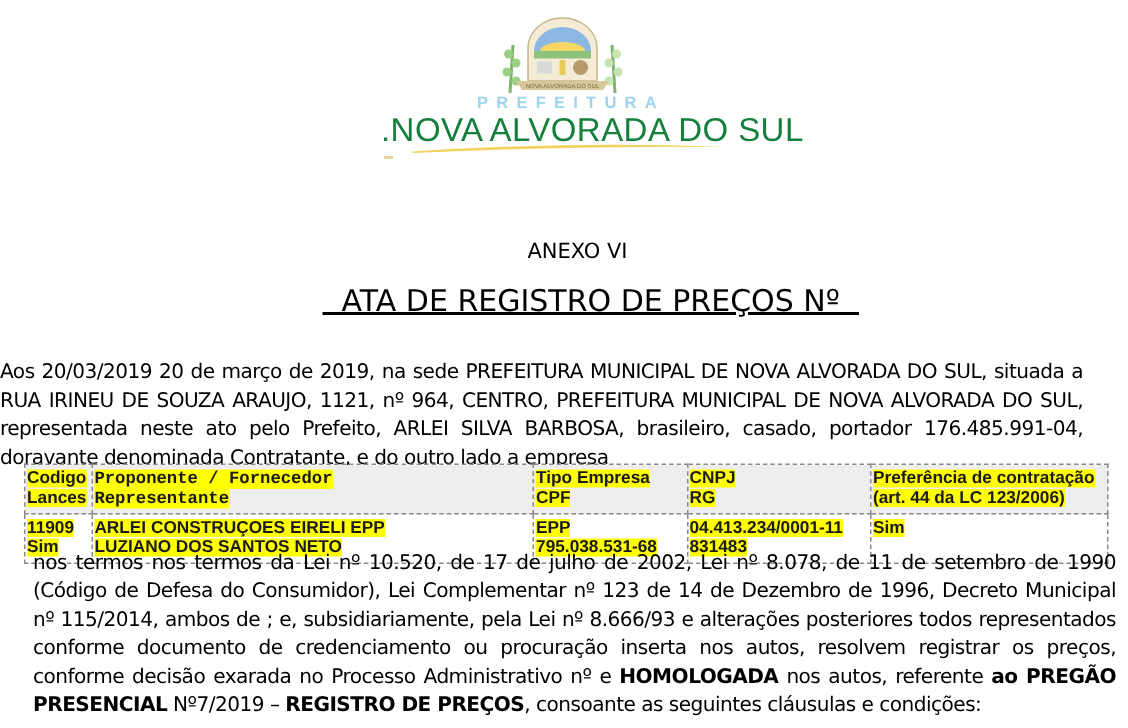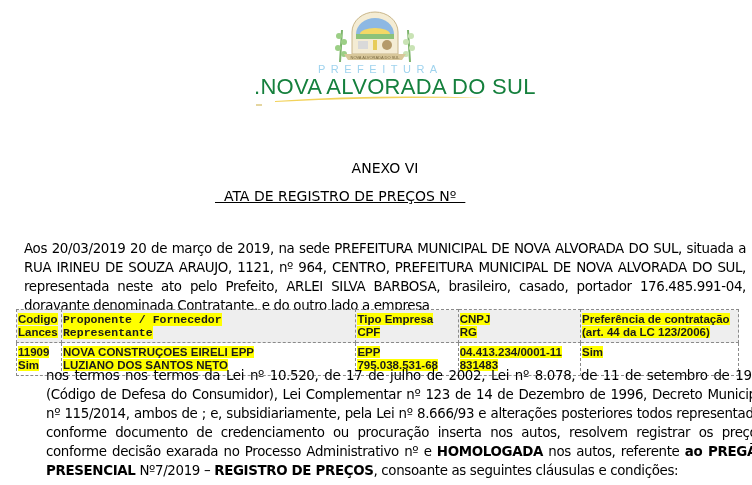--- a/index.html
+++ b/index.html
@@ -25,20 +25,21 @@
     }
     .prefeitura-label {
       position: absolute;
       left: 318px;
       top: 63px;
       width: 120px;
       font-family: "Liberation Sans", sans-serif;
       font-size: 11px;
       letter-spacing: 5.5px;
       color: #9fd3ee;
+      font-weight: bold;
     }
     .city-name {
       position: absolute;
       left: 254px;
       top: 74px;
       width: 250px;
       font-family: "Liberation Sans", sans-serif;
       font-size: 22px;
       color: #15803d;
       letter-spacing: 0.3px;
@@ -69,29 +70,29 @@
       text-align: center;
       font-size: 14px;
       padding-left: 18px;
       box-sizing: border-box;
     }
     .ata-title {
       position: absolute;
       left: 215px;
       top: 188px;
       width: 334px;
-      font-size: 14px;
+      font-size: 20px;
       white-space: pre;
       text-decoration: underline;
     }
 
     
     .para {
       position: absolute;
-      left: 24px;
+      left: 0;
       width: 722px;
       font-family: "DejaVu Sans", sans-serif;
       font-size: 13.4px;
       line-height: 19px;
       text-align: justify;
       letter-spacing: -0.35px;
       word-spacing: 0px;
     }
     .para1 { top: 239px; }
     .para2 { top: 366px; margin-left: 22px; }
@@ -191,21 +192,21 @@
       <span class="hl">Preferência de contratação</span><br>
       <span class="hl">(art. 44 da LC 123/2006)</span>
     </td>
   </tr>
   <tr>
     <td>
       <span class="hl">11909</span><br>
       <span class="hl">Sim</span>
     </td>
     <td>
-      <span class="hl">NOVA CONSTRUÇOES EIRELI EPP</span><br>
+      <span class="hl">ARLEI CONSTRUÇOES EIRELI EPP</span><br>
       <span class="hl">LUZIANO DOS SANTOS NETO</span>
     </td>
     <td>
       <span class="hl">EPP</span><br>
       <span class="hl">795.038.531-68</span>
     </td>
     <td>
       <span class="hl">04.413.234/0001-11</span><br>
       <span class="hl">831483</span>
     </td>

